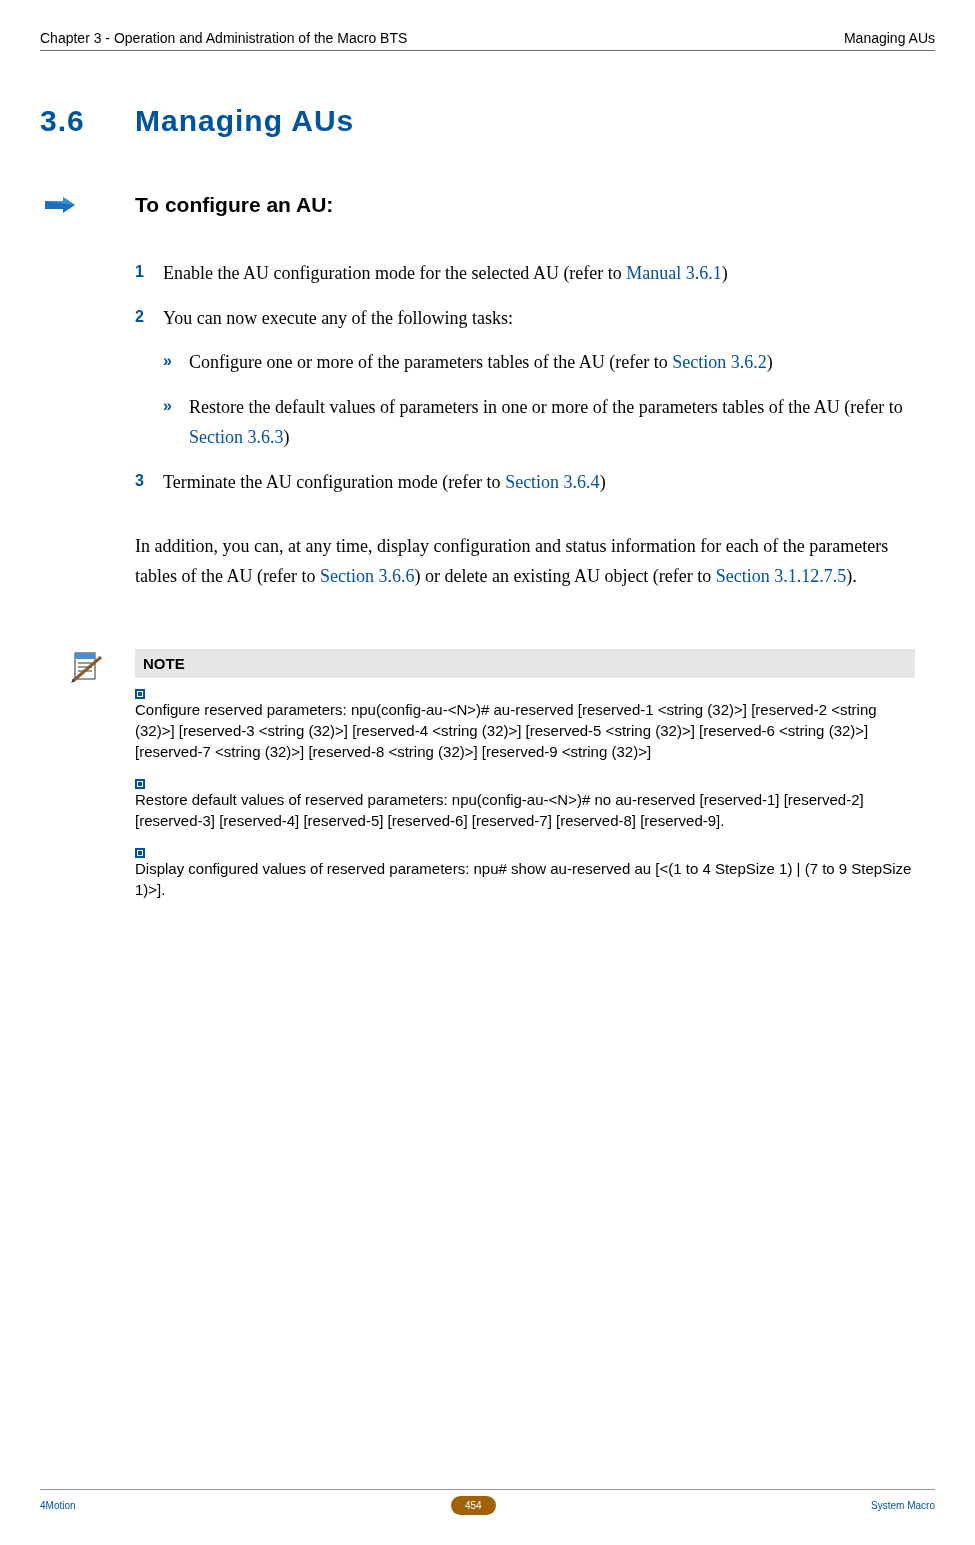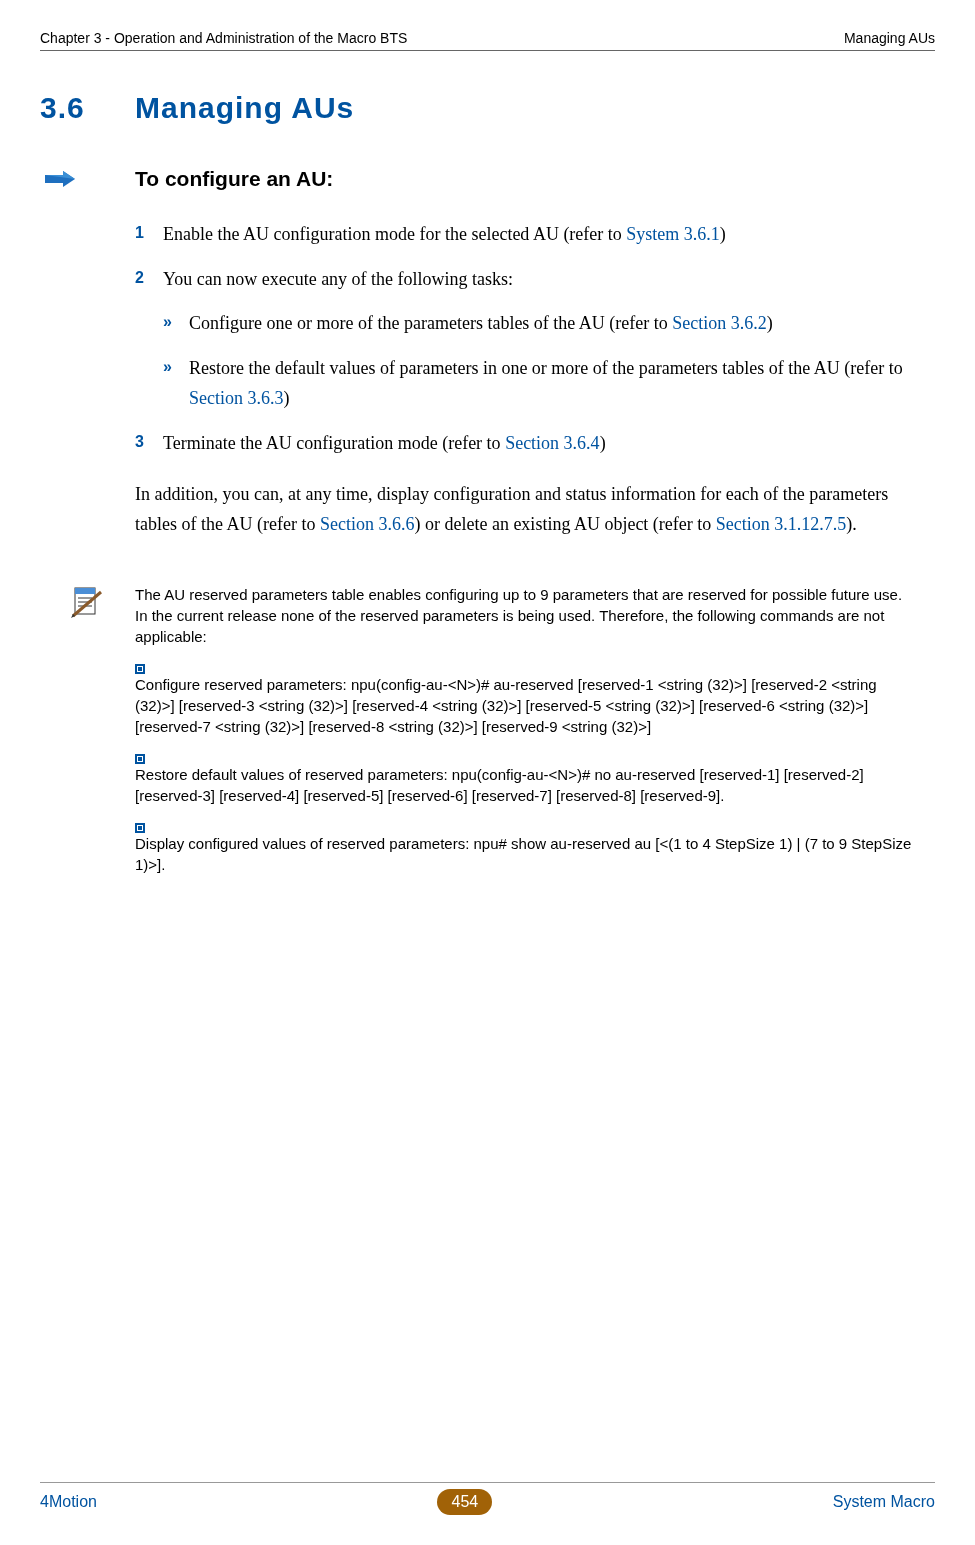--- a/index.html
+++ b/index.html
@@ -11,20 +11,21 @@
     height: 1545px;
     position: relative;
     box-sizing: border-box;
   }
   .page {
     padding: 30px 40px 0 40px;
     box-sizing: border-box;
     height: 100%;
     display: flex;
     flex-direction: column;
+    gap: 13px;
   }
   .header-row {
     display: flex;
     justify-content: space-between;
     font-family: Arial, Helvetica, sans-serif;
     font-size: 14px;
     color: #000;
     border-bottom: 1px solid #666;
     padding-bottom: 4px;
     margin-bottom: 40px;
@@ -159,21 +160,21 @@
   }
   .footer {
     position: absolute;
     bottom: 30px;
     left: 40px;
     right: 40px;
     display: flex;
     justify-content: space-between;
     align-items: center;
     font-family: Arial, Helvetica, sans-serif;
-    font-size: 16px;
+    font-size: 10px;
     border-top: 1px solid #999;
     padding-top: 6px;
   }
   .footer-left {
     color: #0053a0;
   }
   .footer-right {
     color: #0053a0;
   }
   .page-pill {
@@ -207,21 +208,21 @@
         <polygon points="0,4 18,4 18,0 30,8" fill="#3a8fd6"></polygon>
       </svg>
     </span>
     <span class="proc-title">To configure an AU:</span>
   </div>
 
   <div class="body-text">
     <div class="step">
       <span class="step-num">1</span>
       <span class="step-text">
-        <span>Enable the AU configuration mode for the selected AU (refer to </span><span class="link">System 3.6.1</span><span>)</span>
+        <span>Enable the AU configuration mode for the selected AU (refer to </span><span class="link">Manual 3.6.1</span><span>)</span>
       </span>
     </div>
 
     <div class="step">
       <span class="step-num">2</span>
       <span class="step-text">You can now execute any of the following tasks:</span>
     </div>
 
     <div class="sub">
       <span class="sub-marker">»</span>
@@ -255,21 +256,21 @@
         <rect x="4" y="2" width="20" height="26" fill="#fff" stroke="#333" stroke-width="1"></rect>
         <rect x="4" y="2" width="20" height="6" fill="#4a8ed6"></rect>
         <line x1="7" y1="12" x2="21" y2="12" stroke="#333" stroke-width="1"></line>
         <line x1="7" y1="16" x2="21" y2="16" stroke="#333" stroke-width="1"></line>
         <line x1="7" y1="20" x2="21" y2="20" stroke="#333" stroke-width="1"></line>
         <line x1="2" y1="30" x2="30" y2="6" stroke="#8a5a2b" stroke-width="3"></line>
         <polygon points="0,32 4,30 2,28" fill="#333"></polygon>
       </svg>
     </div>
     <div class="note-body">
-      <div class="note-para">The AU reserved parameters table enables configuring up to 9 parameters that are reserved for possible future use. In the current release none of the reserved parameters is being used. Therefore, the following commands are not applicable:</div>
+      <div class="note-header">NOTE</div>
 
       <div class="note-bullet">
         <span class="note-bullet-marker">
             <span class="sq"></span>
           </span>
         <span class="note-bullet-text">Configure reserved parameters: npu(config-au-&lt;N&gt;)# au-reserved [reserved-1 &lt;string (32)&gt;] [reserved-2 &lt;string (32)&gt;] [reserved-3 &lt;string (32)&gt;] [reserved-4 &lt;string (32)&gt;] [reserved-5 &lt;string (32)&gt;] [reserved-6 &lt;string (32)&gt;] [reserved-7 &lt;string (32)&gt;] [reserved-8 &lt;string (32)&gt;] [reserved-9 &lt;string (32)&gt;]</span>
       </div>
       <div class="note-bullet">
         <span class="note-bullet-marker">
             <span class="sq"></span>

